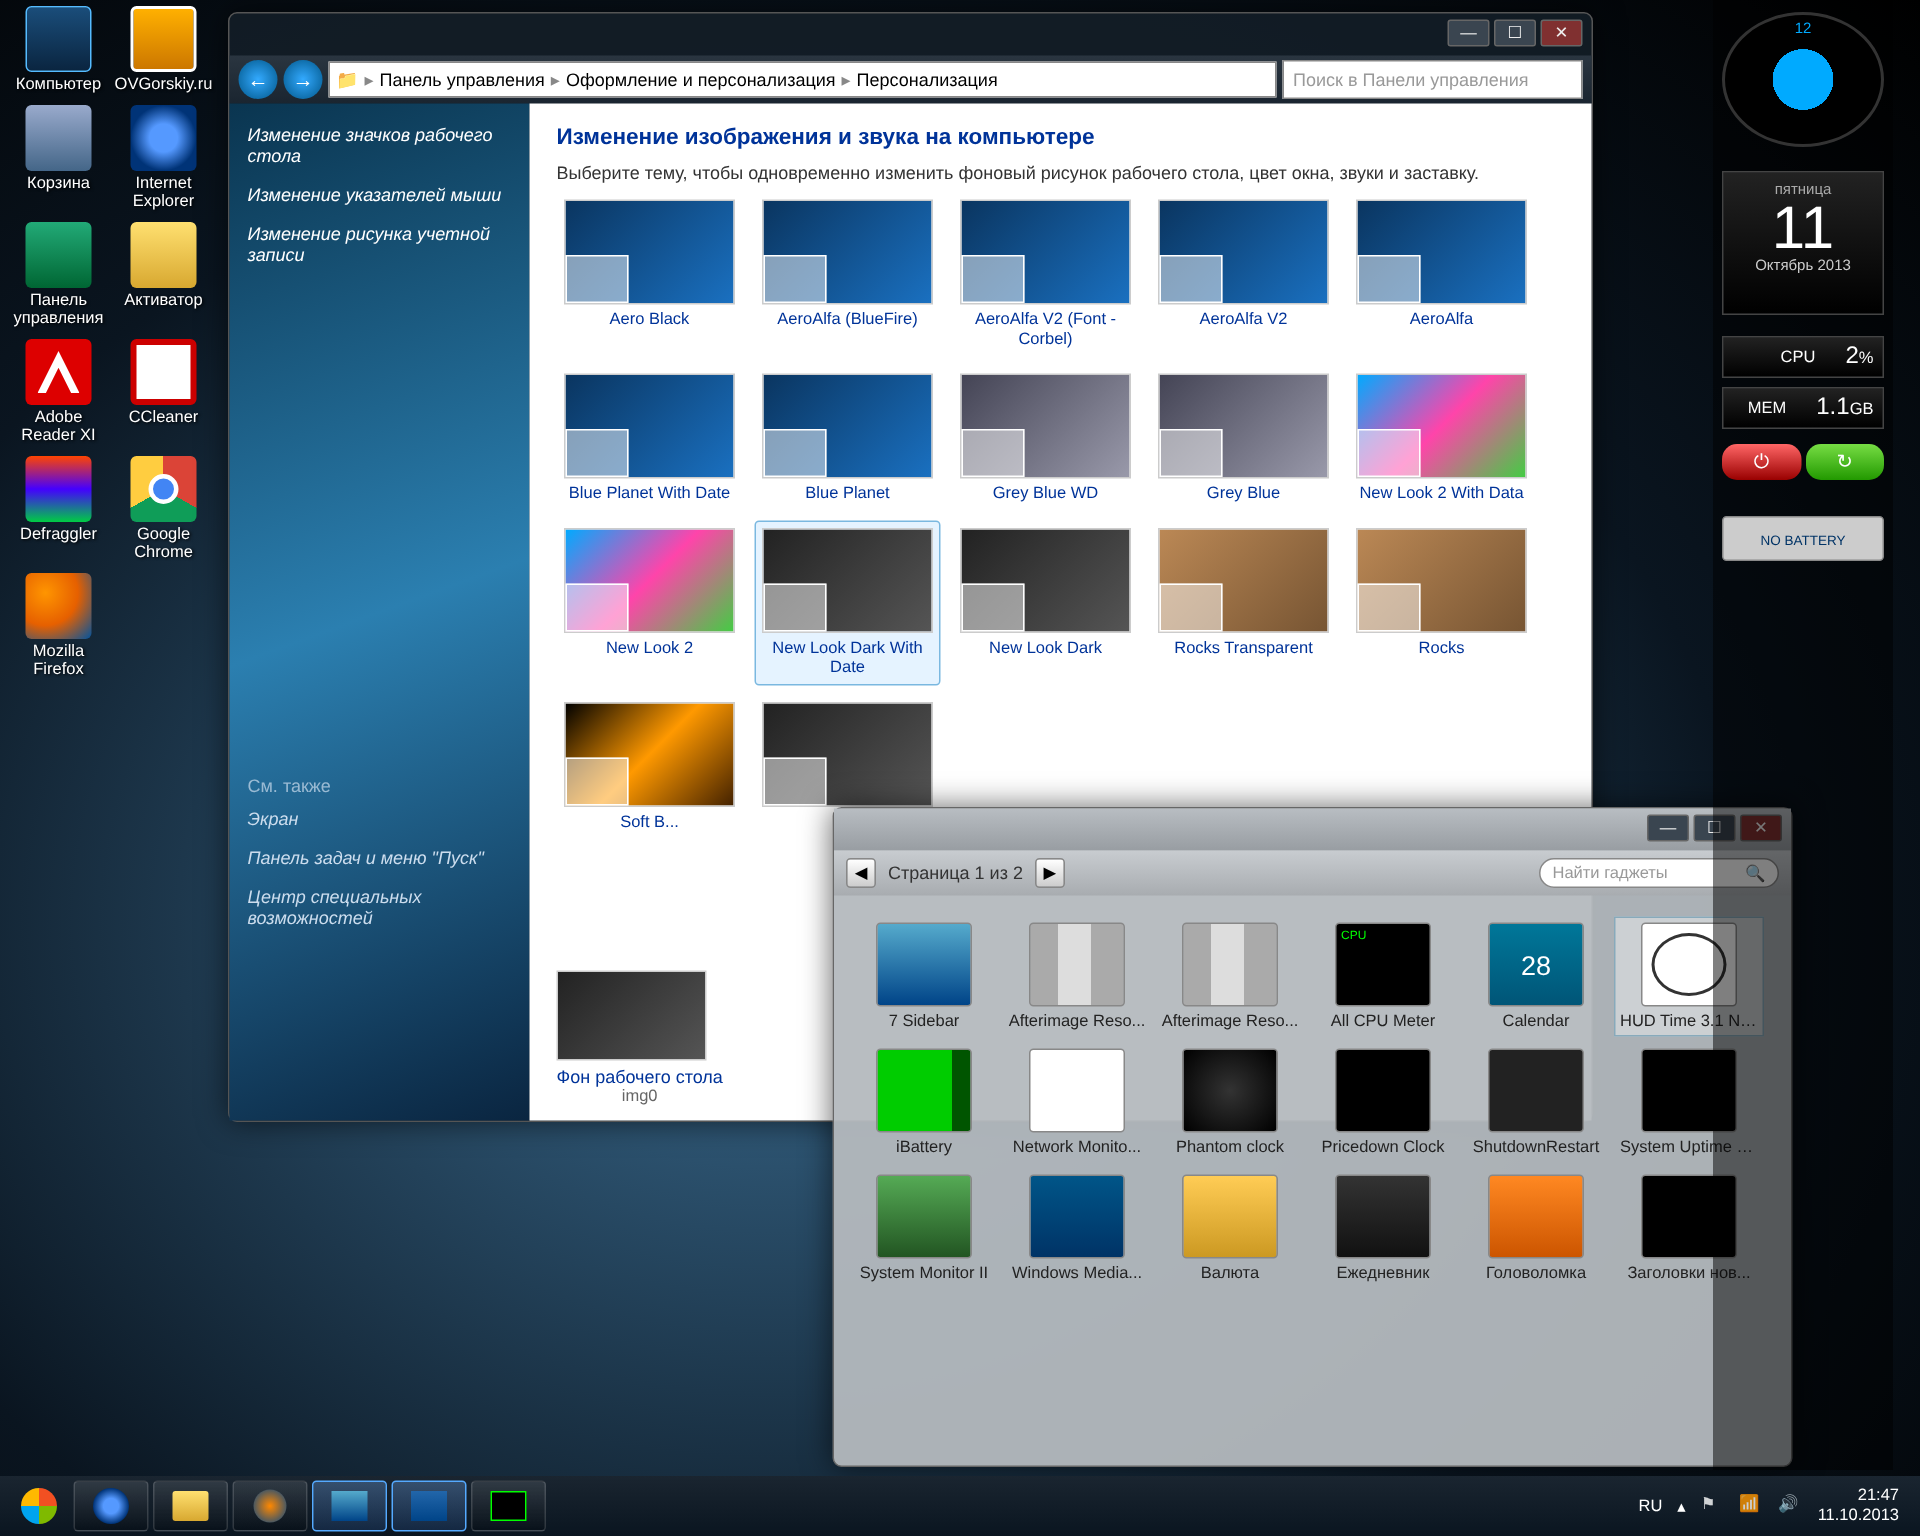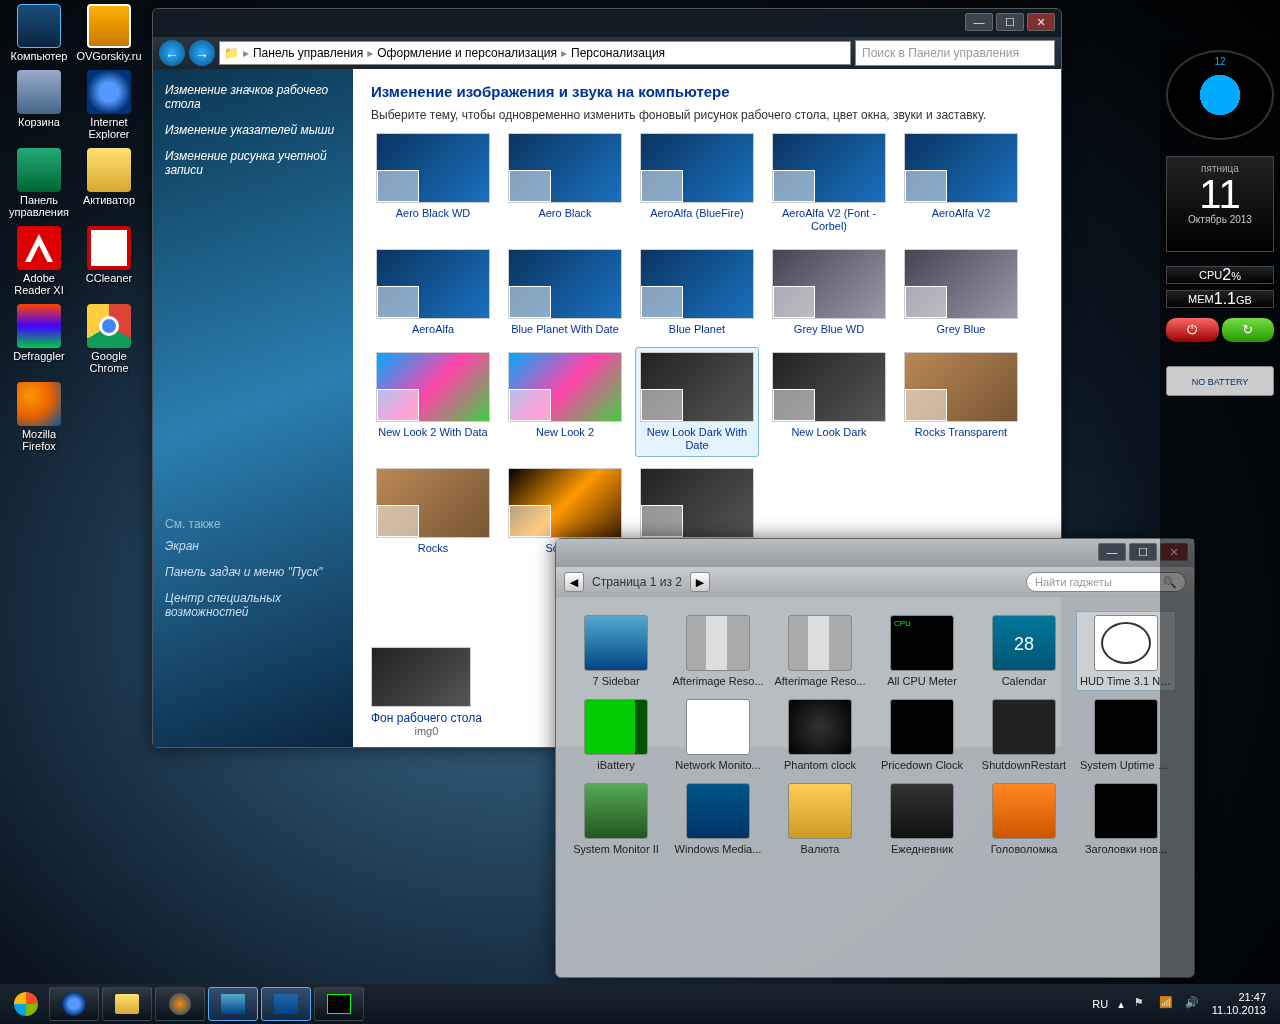--- a/index.html
+++ b/index.html
@@ -87,28 +87,28 @@
 .gi-shut{background:#222;}
 .gi-sys{background:linear-gradient(#5a5,#252);}
 .gi-up{background:#000;color:#ff5;font-size:7px;}
 .gi-wmc{background:linear-gradient(#058,#036);}
 .gi-cur{background:linear-gradient(#fc5,#c92);}
 .gi-puz{background:linear-gradient(#f82,#c50);}
 .gi-diary{background:linear-gradient(#333,#111);}
 .gi-news{background:#000;color:#fff;font-size:7px;}
 
 
-.gadside { position:absolute; right:0; top:0; width:120px; height:980px; background:rgba(0,0,0,.5); padding:8px 6px;margin-top:42px; }
+.gadside { position:absolute; right:18px; top:0; width:120px; height:980px; background:rgba(0,0,0,.5); padding:8px 6px; }
 .ganalog{height:90px;background:radial-gradient(circle,#0af 0 30%,#000 30%);border-radius:50%;border:2px solid #333;margin-bottom:16px;position:relative;}
 .ganalog::after{content:"12";color:#0af;position:absolute;top:4px;left:50%;transform:translateX(-50%);font-size:10px;}
 .gcal{height:96px;background:linear-gradient(#222,#000);border:1px solid #444;text-align:center;color:#fff;padding:6px;margin-bottom:14px;}
 .gcal .dw{font-size:10px;color:#aaa;}
 .gcal .dn{font-size:40px;line-height:40px;}
 .gcal .dm{font-size:10px;color:#ccc;}
-.gmeter{height:18px;background:linear-gradient(#222,#000);border:1px solid #444;color:#fff;font-size:11px;display:flex;align-items:center;justify-content:center;padding:0 6px;margin-bottom:6px;}
+.gmeter{height:28px;background:linear-gradient(#222,#000);border:1px solid #444;color:#fff;font-size:11px;display:flex;align-items:center;justify-content:flex-end;padding:0 6px;margin-bottom:6px;gap:20px;}
 .gmeter .val{font-size:16px;}
 .gpow{height:24px;display:flex;gap:3px;margin:10px 0;}
 .gpow div{flex:1;border-radius:10px;text-align:center;color:#fff;line-height:24px;font-size:13px;}
 .gpow .off{background:linear-gradient(#f66,#900);}
 .gpow .on{background:linear-gradient(#7d4,#290);}
 .gbat{height:30px;background:#ccc;border:1px solid #888;border-radius:3px;font-size:9px;color:#036;text-align:center;line-height:30px;margin-top:24px;}
 
 
 .taskbar { position:absolute; bottom:0; left:0; right:0; height:40px; background:linear-gradient(#1a2530,#0a1520); display:flex; align-items:center; padding:0 6px; }
 .start { width:40px; height:40px; background:radial-gradient(circle,#5cf 0 40%,transparent 40%); border-radius:50%; cursor:pointer; position:relative; }
@@ -158,24 +158,20 @@
         <div class="link">Панель задач и меню "Пуск"</div>
         <div class="link">Центр специальных возможностей</div>
       </div>
     </div>
     <div class="content">
       <h2>Изменение изображения и звука на компьютере</h2>
       <div class="sub">Выберите тему, чтобы одновременно изменить фоновый рисунок рабочего стола, цвет окна, звуки и заставку.</div>
       <div class="themes" id="themes">
           <div class="theme">
             <div class="tthumb "></div>
-            <div class="tlabel">Aero Black WD</div>
-          </div>
-          <div class="theme">
-            <div class="tthumb "></div>
             <div class="tlabel">Aero Black</div>
           </div>
           <div class="theme">
             <div class="tthumb "></div>
             <div class="tlabel">AeroAlfa (BlueFire)</div>
           </div>
           <div class="theme">
             <div class="tthumb "></div>
             <div class="tlabel">AeroAlfa V2 (Font - Corbel)</div>
           </div>

